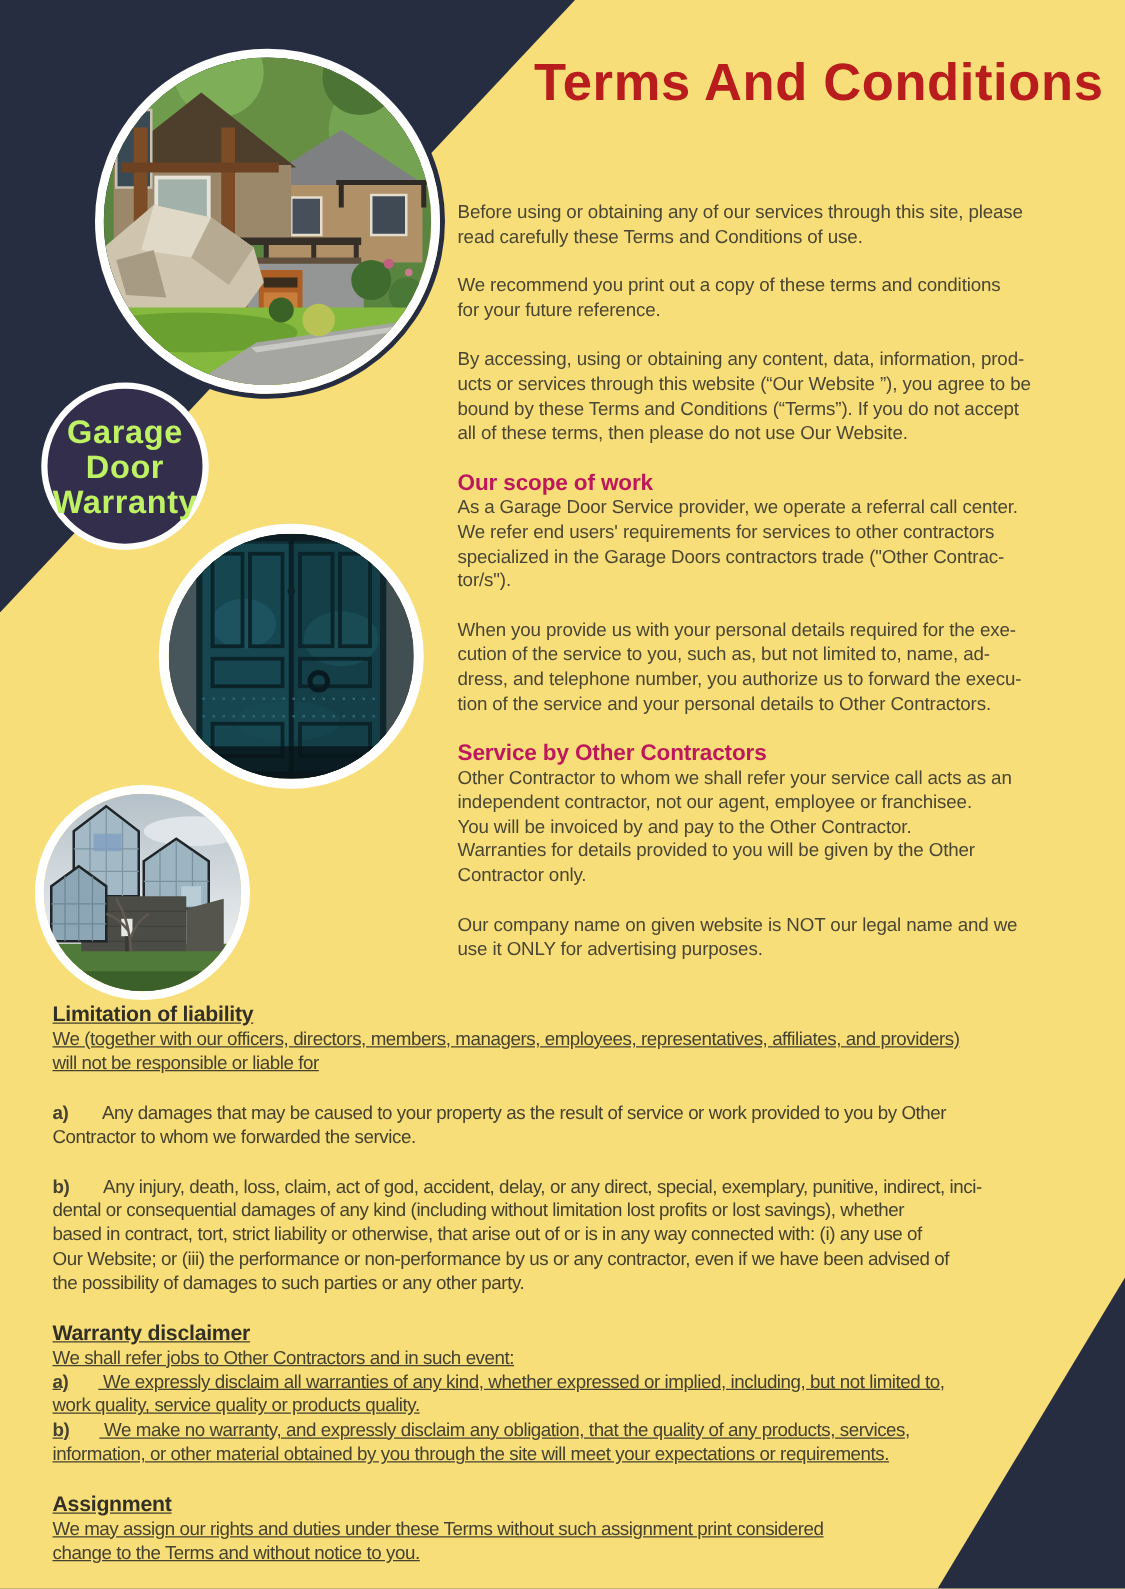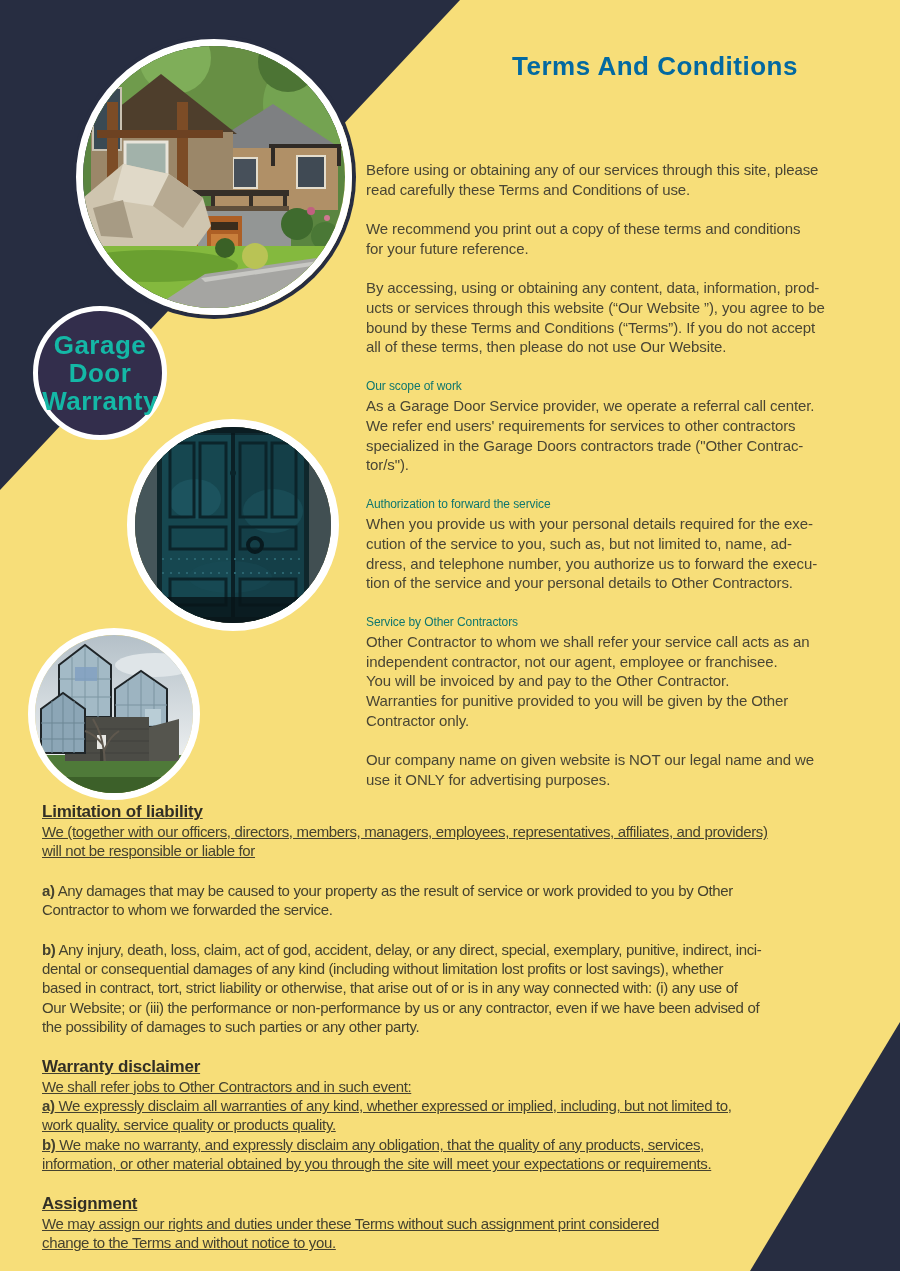--- a/index.html
+++ b/index.html
@@ -17,49 +17,49 @@
   .circle svg { display:block; }
   .c-house   { left:76px;  top:39px;  width:262px; height:262px; box-shadow:0 0 0 4px #272d41; }
   .c-door    { left:127px; top:419px; width:196px; height:196px; border-width:8px; }
   .c-building{ left:28px;  top:628px; width:158px; height:158px; }
 
   .badge {
     position:absolute; left:33px; top:306px; width:124px; height:124px;
     border-radius:50%; border:5px solid #ffffff; background:#332e4c;
     display:flex; align-items:center; justify-content:center; text-align:center;
   }
-  .badge span { display:block; color:#14b8a6; font-weight:bold; font-size:26px; line-height:28px; letter-spacing:0.5px; }
+  .badge span { display:block; color:#bef264; font-weight:bold; font-size:26px; line-height:28px; letter-spacing:0.5px; }
 
   .title {
     position:absolute; left:420px; top:46px; width:470px;
-    text-align:center; font-size:26px; line-height:40px; font-weight:800;
-    color:#0369a1; letter-spacing:0.5px;
+    text-align:center; font-size:42px; line-height:40px; font-weight:800;
+    color:#b91c1c; letter-spacing:0.5px;
   }
 
   .col-right {
     position:absolute; left:366px; top:160px; width:510px;
     font-size:15px; line-height:19.6px; color:#4a4634; letter-spacing:-0.1px;
   }
   .col-right p.para { margin:0 0 20px 0; }
   .col-right .sec { margin:0 0 20px 0; }
-  .col-right h2 { font-size:12px; line-height:19.6px; font-weight:normal; color:#0f766e; letter-spacing:-0.1px; }
+  .col-right h2 { font-size:18px; line-height:19.6px; font-weight:bold; color:#be185d; letter-spacing:-0.1px; }
   .col-right .sec p { margin:0; }
 
   .col-bottom {
     position:absolute; left:42px; top:802px; width:835px;
     font-size:15px; line-height:19.4px; color:#45422f; letter-spacing:-0.35px;
   }
   .col-bottom h2 { font-size:17px; line-height:20px; font-weight:bold; color:#322f25; letter-spacing:-0.2px; }
   .col-bottom .sec { margin:0 0 20px 0;text-decoration:underline; }
   .col-bottom .sec p { margin:0; }
   .col-bottom p.para { margin:0 0 20px 0; }
   .col-bottom p.tight { margin:0; }
   .col-bottom .sec:last-child, .col-bottom p:last-child { margin-bottom:0; }
 
-  .pre { white-space:pre-line; }
+  .pre { white-space:pre-line;margin-left:24px; }
   b.marker { font-weight:bold; }
 </style>
 </head>
 <body>
 
 <div class="page">
 
   <div class="shape shape-tl"></div>
   <div class="shape shape-br"></div>
 
@@ -220,33 +220,32 @@
 
     <div class="sec">
       <h2>Our scope of work</h2>
       <p class="pre">As a Garage Door Service provider, we operate a referral call center.
 We refer end users' requirements for services to other contractors
 specialized in the Garage Doors contractors trade ("Other Contrac-
 tor/s").</p>
     </div>
 
     <div class="sec">
-      <h2>Authorization to forward the service</h2>
       <p class="pre">When you provide us with your personal details required for the exe-
 cution of the service to you, such as, but not limited to, name, ad-
 dress, and telephone number, you authorize us to forward the execu-
 tion of the service and your personal details to Other Contractors.</p>
     </div>
 
     <div class="sec">
       <h2>Service by Other Contractors</h2>
       <p class="pre">Other Contractor to whom we shall refer your service call acts as an
 independent contractor, not our agent, employee or franchisee.
 You will be invoiced by and pay to the Other Contractor.
-Warranties for punitive provided to you will be given by the Other
+Warranties for details provided to you will be given by the Other
 Contractor only.</p>
     </div>
 
     <p class="para pre">Our company name on given website is NOT our legal name and we
 use it ONLY for advertising purposes.</p>
   </div>
 
   <div class="col-bottom">
     <div class="sec">
       <h2>Limitation of liability</h2>

